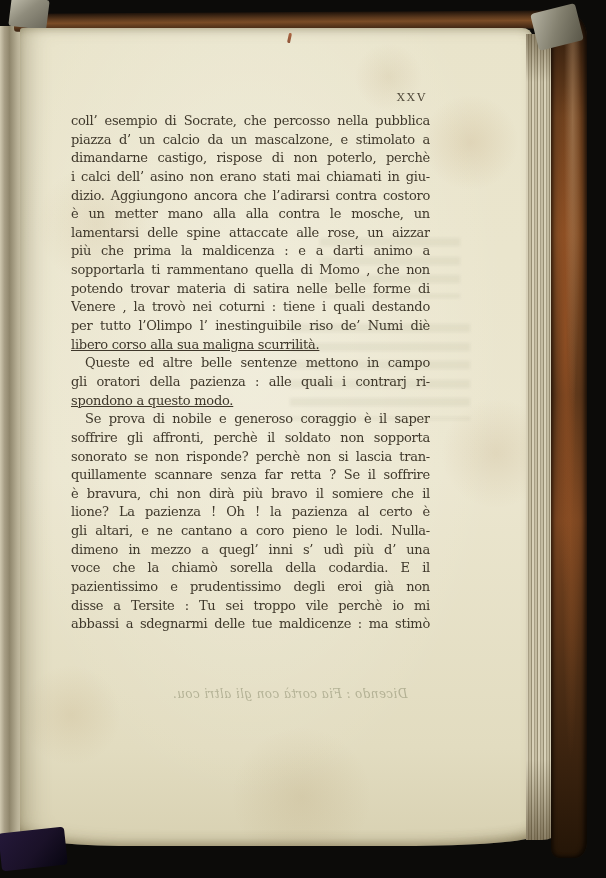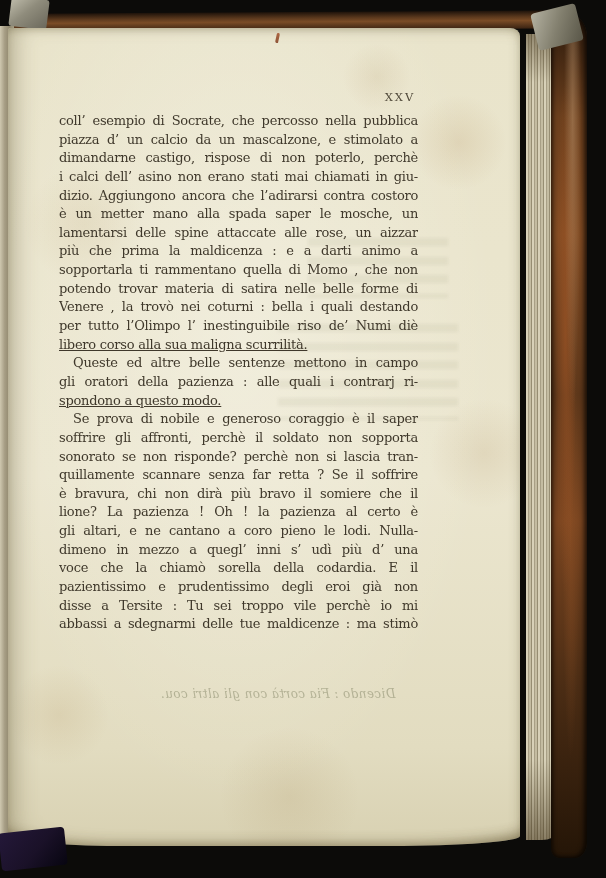--- a/index.html
+++ b/index.html
@@ -59,21 +59,21 @@
     box-shadow: inset 2px 0 4px rgba(0,0,0,.6), inset -3px 0 5px rgba(0,0,0,.7);
   }
   .cover-corner-bl {
     position: absolute; left: 0px; top: 830px; width: 66px; height: 38px;
     transform: rotate(-6deg);
     border-radius: 4px;
     background: linear-gradient(135deg, #241839 0%, #1a1128 55%, #070510 100%);
   }
   
   .page {
-    position: absolute; left: 8px; top: 28px; width: 512px; height: 818px;
+    position: absolute; left: 20px; top: 28px; width: 512px; height: 818px;
     background:
       radial-gradient(circle at 15% 24%, rgba(160,120,60,.10), transparent 60px),
       radial-gradient(circle at 88% 14%, rgba(160,115,55,.14), transparent 48px),
       radial-gradient(circle at 93% 52%, rgba(150,110,55,.12), transparent 55px),
       radial-gradient(circle at 10% 84%, rgba(160,120,60,.12), transparent 50px),
       radial-gradient(circle at 55% 94%, rgba(150,115,60,.12), transparent 70px),
       radial-gradient(circle at 72% 6%, rgba(150,110,55,.10), transparent 34px),
       radial-gradient(ellipse at 45% 38%, rgba(255,255,252,.30), transparent 65%),
       linear-gradient(180deg, #e9e4cb 0%, #ebe6cf 55%, #e2dcc0 88%, #d8d1b2 100%);
     border-radius: 3px 10px 0 0 / 3px 8px 0 0;
@@ -144,26 +144,26 @@
 
     <div class="bleed-patch a"></div>
     <div class="bleed-patch b"></div>
 
     <div class="textblock">
         <div class="line">coll’ esempio di Socrate, che percosso nella pubblica</div>
         <div class="line">piazza d’ un calcio da un mascalzone, e stimolato a</div>
         <div class="line">dimandarne castigo, rispose di non poterlo, perchè</div>
         <div class="line">i calci dell’ asino non erano stati mai chiamati in giu-</div>
         <div class="line">dizio. Aggiungono ancora che l’adirarsi contra costoro</div>
-        <div class="line">è un metter mano alla spada saper le mosche, un</div>
+        <div class="line">è un metter mano alla alla contra le mosche, un</div>
         <div class="line">lamentarsi delle spine attaccate alle rose, un aizzar</div>
         <div class="line">più che prima la maldicenza : e a darti animo a</div>
         <div class="line">sopportarla ti rammentano quella di Momo , che non</div>
         <div class="line">potendo trovar materia di satira nelle belle forme di</div>
-        <div class="line">Venere , la trovò nei coturni : bella i quali destando</div>
+        <div class="line">Venere , la trovò nei coturni : tiene i quali destando</div>
         <div class="line">per tutto l’Olimpo l’ inestinguibile riso de’ Numi diè</div>
         <div class="line end">libero corso alla sua maligna scurrilità.</div>
         <div class="line indent">Queste ed altre belle sentenze mettono in campo</div>
         <div class="line">gli oratori della pazienza : alle quali i contrarj ri-</div>
         <div class="line end">spondono a questo modo.</div>
         <div class="line indent">Se prova di nobile e generoso coraggio è il saper</div>
         <div class="line">soffrire gli affronti, perchè il soldato non sopporta</div>
         <div class="line">sonorato se non risponde? perchè non si lascia tran-</div>
         <div class="line">quillamente scannare senza far retta ? Se il soffrire</div>
         <div class="line">è bravura, chi non dirà più bravo il somiere che il</div>

